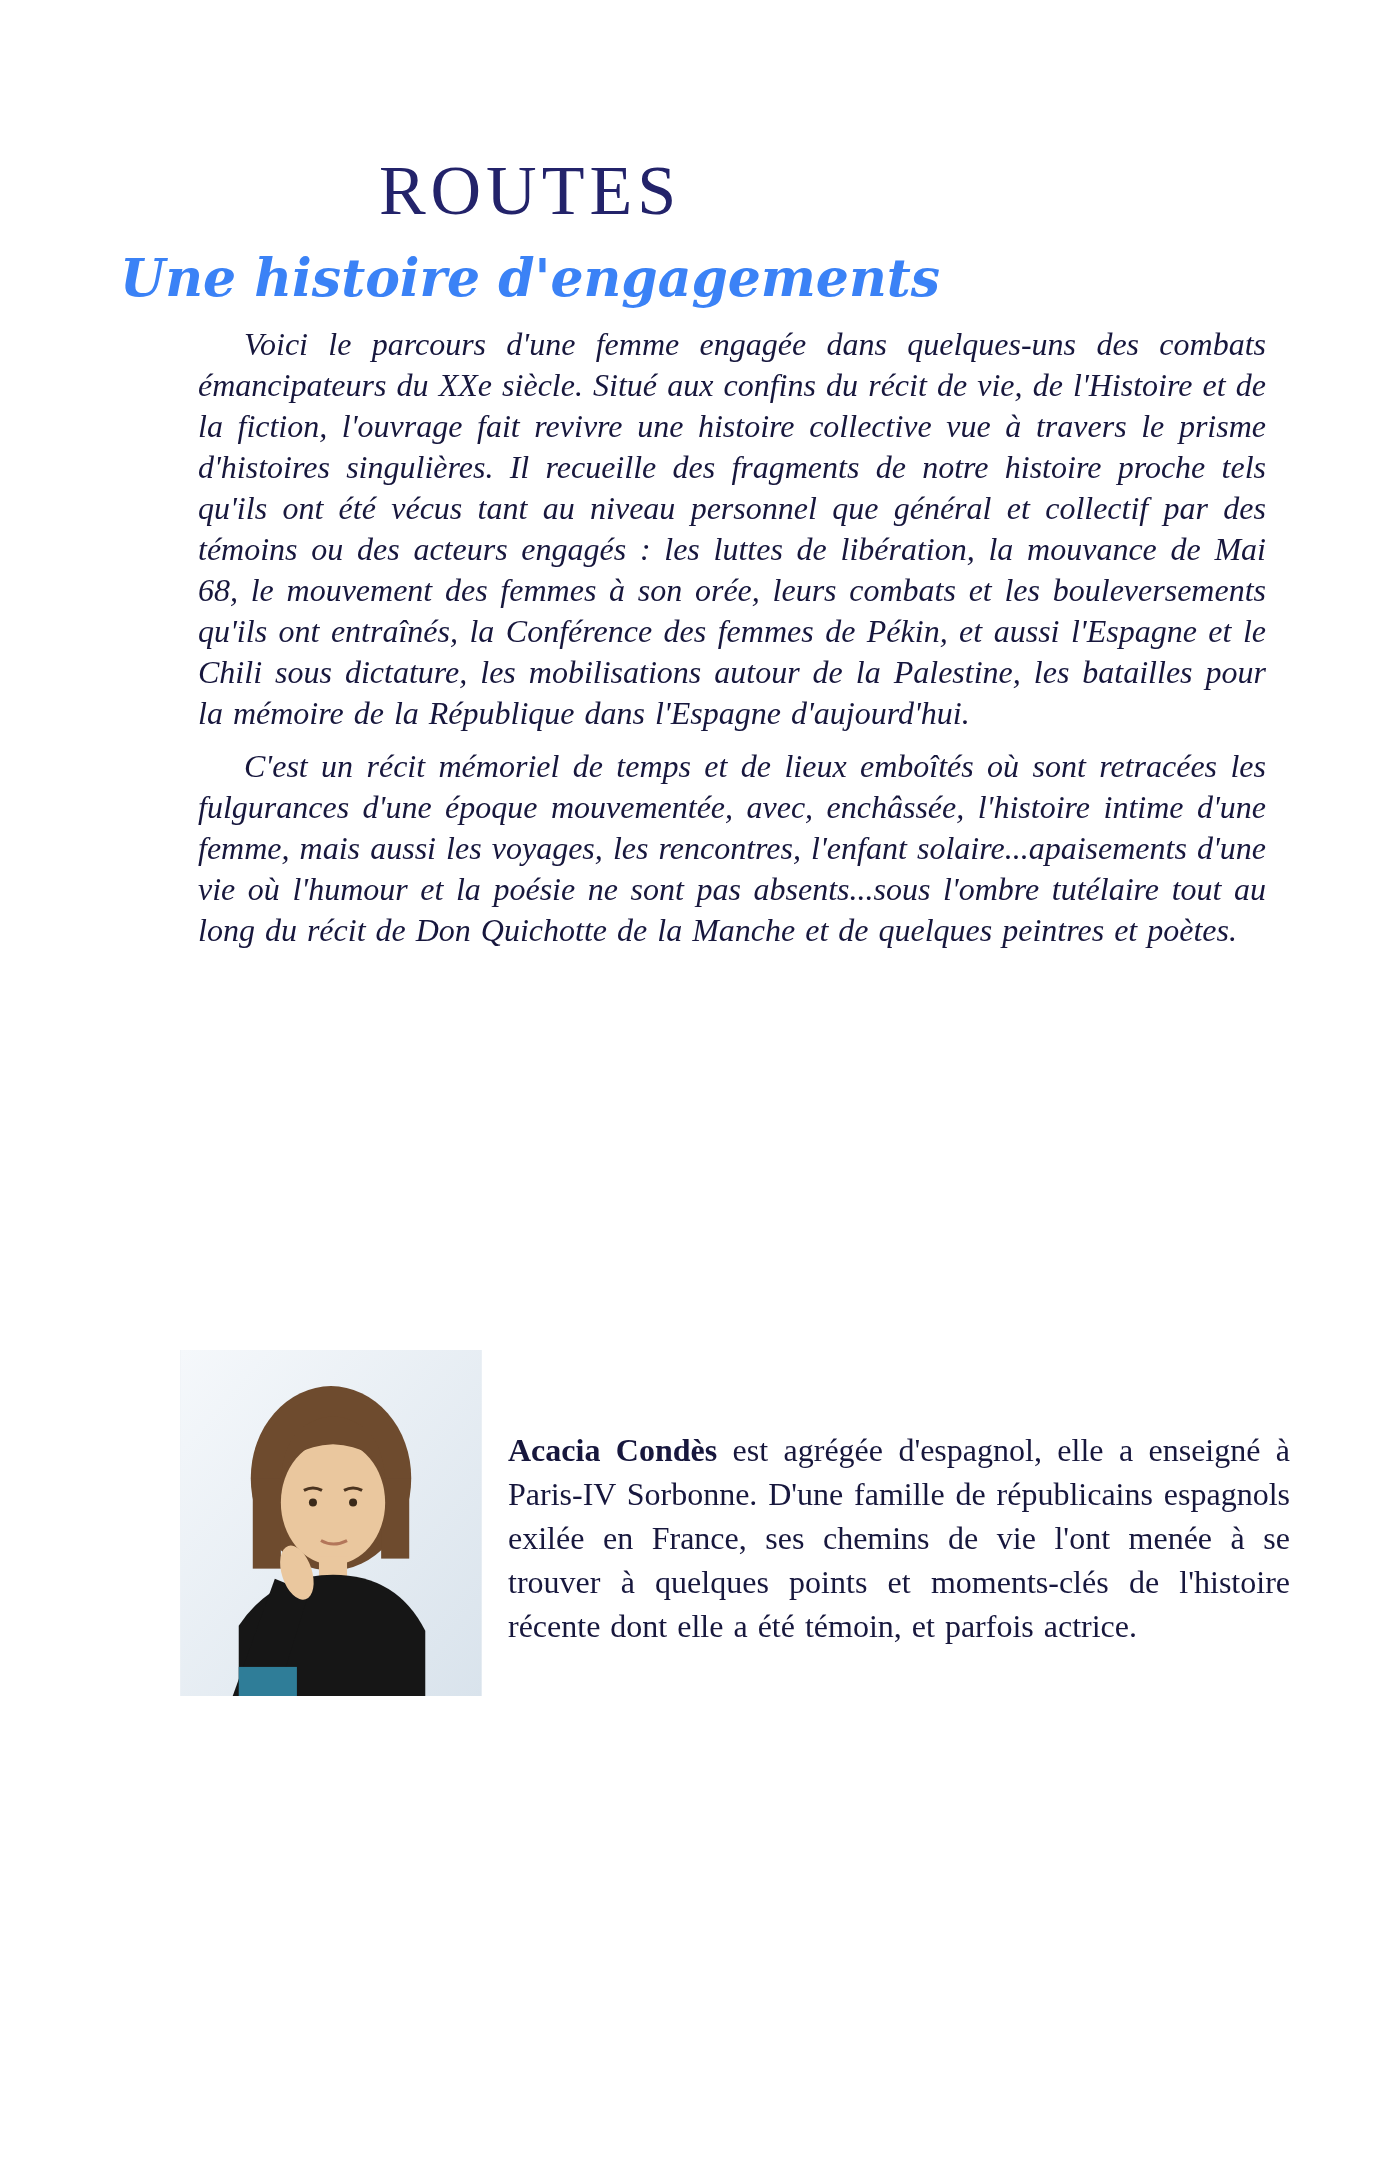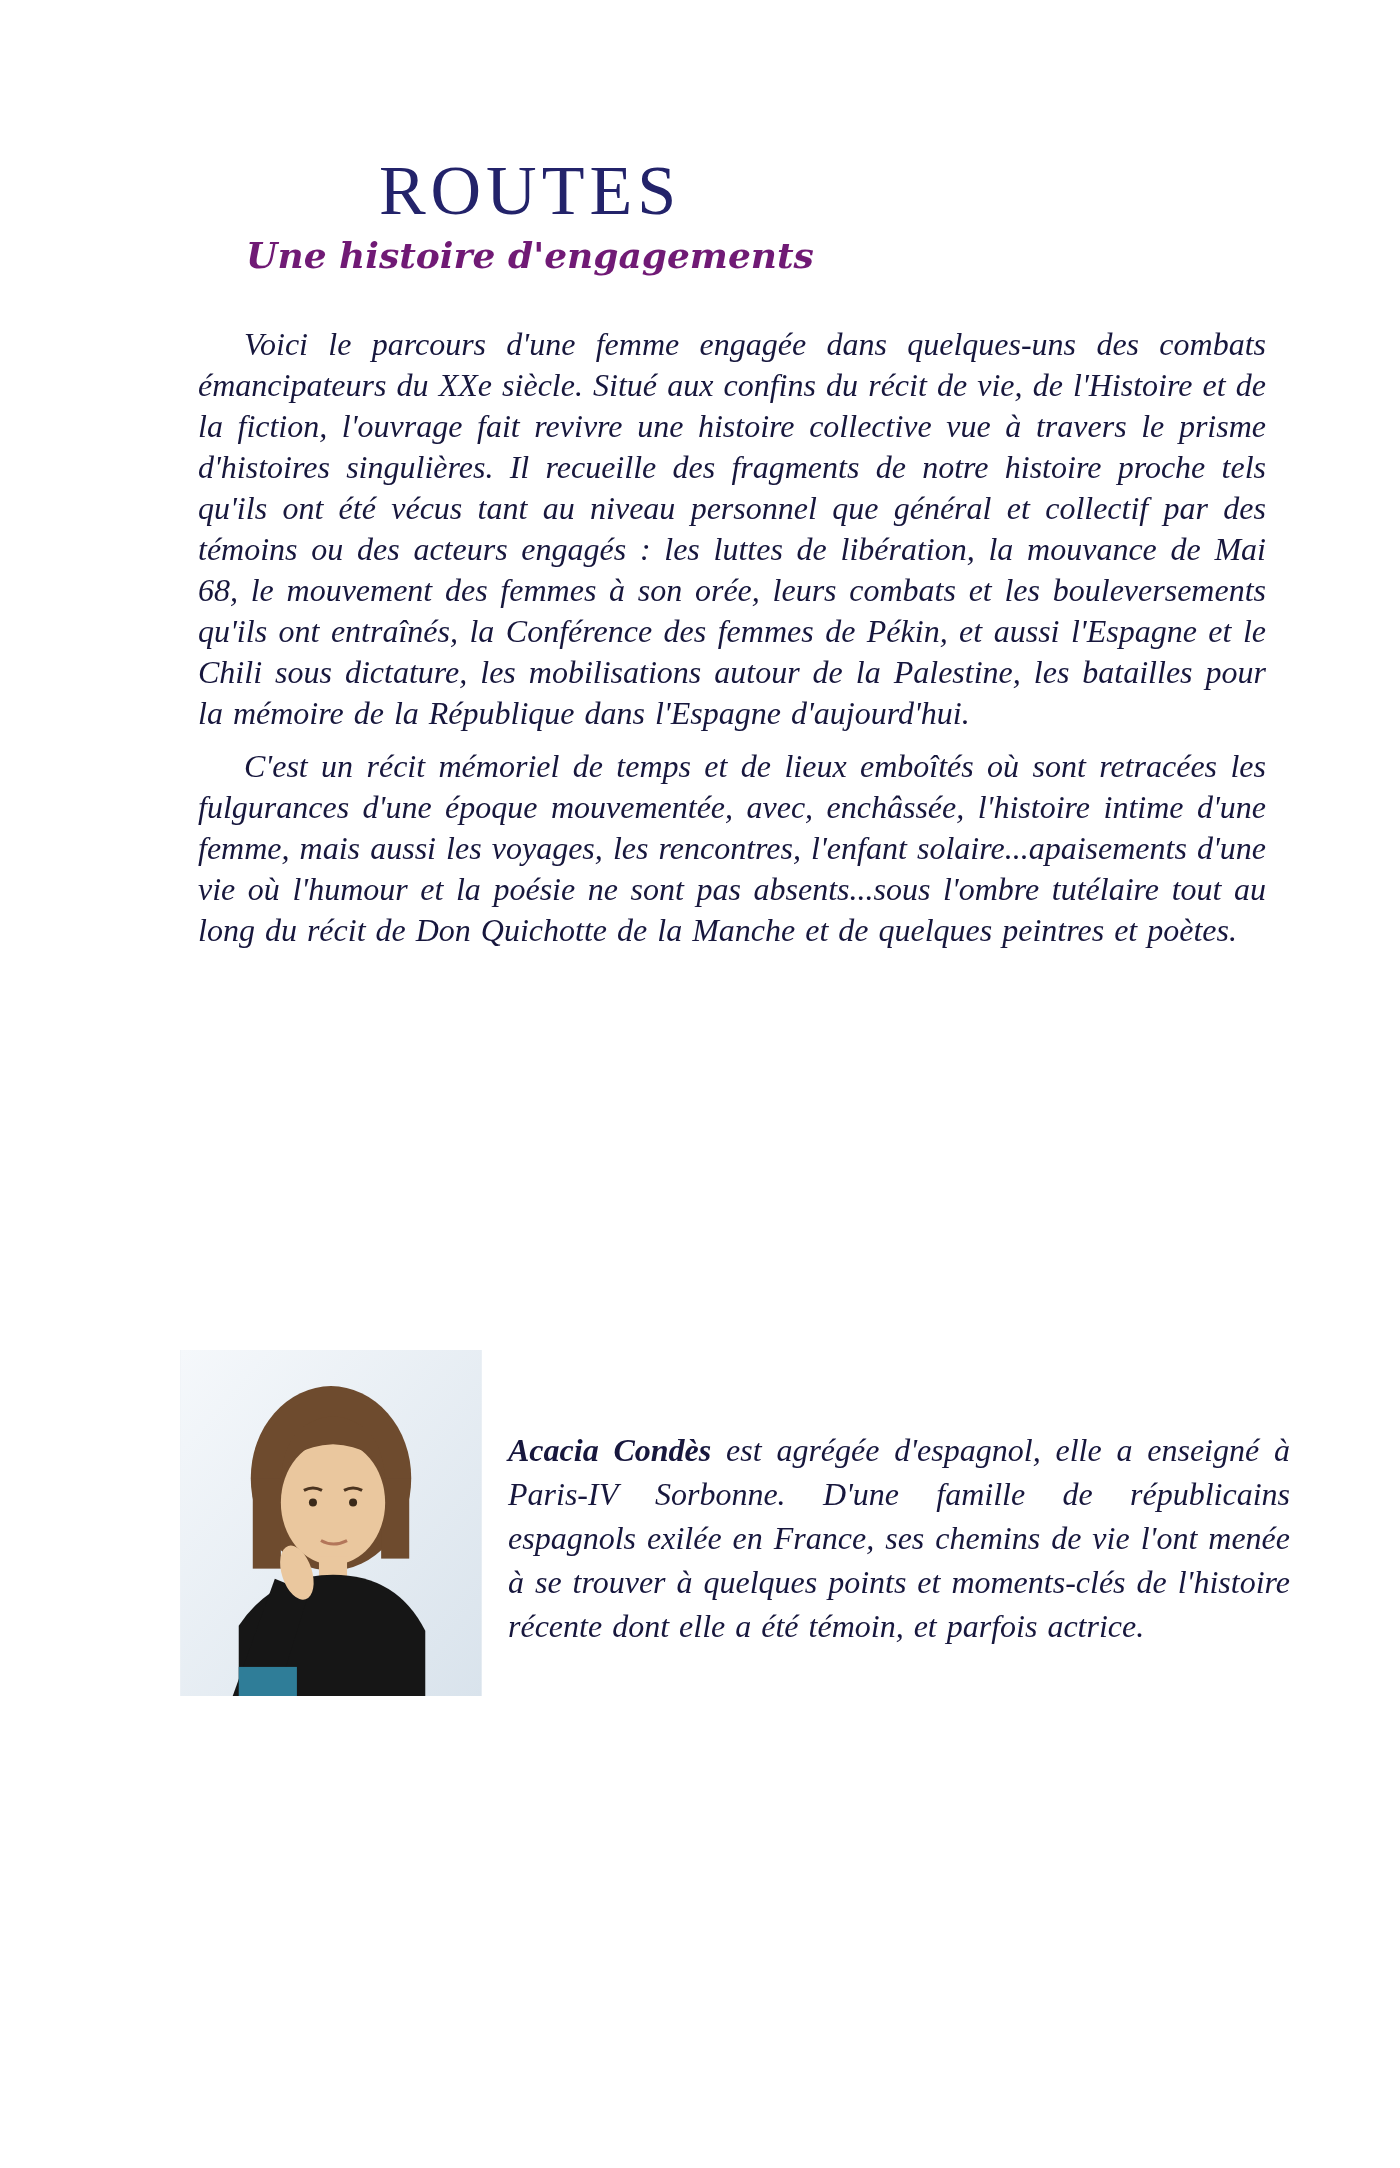--- a/index.html
+++ b/index.html
@@ -12,42 +12,41 @@
   }
   .title{
     position:absolute;top:104px;left:0;width:1060px;
     text-align:center;
     font-size:70px;letter-spacing:5px;
     color:#23236a;font-weight:500;
   }
   .subtitle{
     position:absolute;top:204px;left:0;width:1060px;
     text-align:center;
-    font-size:36px;
+    font-size:52px;
     font-style:italic;font-weight:700;
-    color:#701a75;
+    color:#3b82f6;
     font-family:"DejaVu Serif", serif;
   }
   .synopsis{
     position:absolute;left:186px;top:312px;width:1092px;
     font-style:italic;
     font-size:32px;line-height:41px;
     color:#17173d;
     text-align:justify;
   }
   .synopsis p{margin:12px;text-indent:46px;word-spacing:2px;}
   .author-section{position:absolute;left:0;top:1346px;width:1400px;height:350px;}
   .author-photo{
     position:absolute;left:180px;top:4px;width:302px;height:346px;
     background:#eef2f6;
   }
   .author-photo svg{display:block;width:100%;height:100%;}
   .author-bio{
     position:absolute;left:508px;top:50px;width:782px;
-    font-style:italic;
     font-size:32px;line-height:44px;
     color:#17173d;
     text-align:justify;
     word-spacing:2px;
   }
   .bio-name{font-weight:700;}
   .barcode{
     position:absolute;left:193px;top:1855px;width:280px;
   }
   .barcode-bars{display:block;width:266px;height:96px;}

